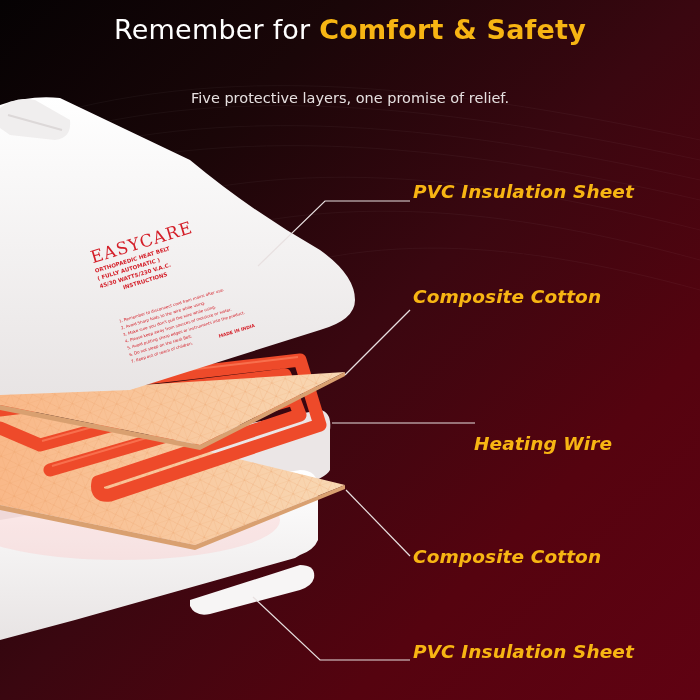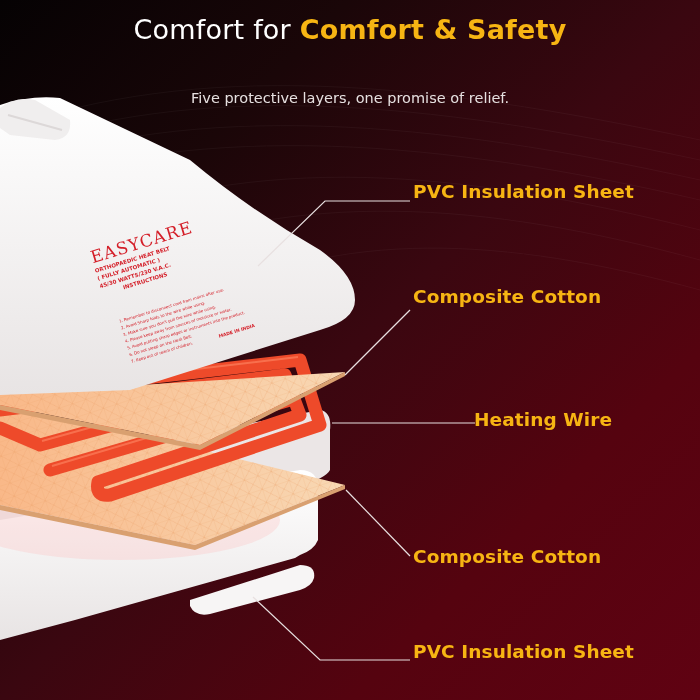--- a/index.html
+++ b/index.html
@@ -14,21 +14,21 @@
     position: absolute; top: 14px; left: 0; width: 700px; text-align: center;
     font-size: 27px; color: #ffffff; letter-spacing: 0.2px; white-space: nowrap;
   }
   .headline .accent { color: #f7b513; font-weight: bold; }
   .subline {
     position: absolute; top: 58px; left: 0; width: 700px; text-align: center;
     font-size: 14.5px; color: #e6e0e0; white-space: nowrap; margin-top: 32px;
   }
   .label {
     position: absolute; color: #f7b513; font-weight: bold; font-size: 18.5px;
-    white-space: nowrap; letter-spacing: 0.1px;
+    white-space: nowrap; letter-spacing: 0.1px; font-style: italic;
   }
   .product { position: absolute; left: 0; top: 0; width: 700px; height: 700px; }
   .leaders { position: absolute; left: 0; top: 0; width: 700px; height: 700px; pointer-events: none; }
   .brand {
     position: absolute; left: 88px; top: 248px; transform: rotate(-17deg);
     transform-origin: left top; color: #d41e28; font-family: "DejaVu Serif", serif;
   }
   .brand .name { font-size: 17px; letter-spacing: 1px; }
   .brand .line { font-family: "DejaVu Sans", sans-serif; font-size: 5.5px; font-weight: bold; line-height: 8px; }
   .instr {
@@ -50,21 +50,21 @@
       <path d="M0 130 C200 60 420 80 700 140"></path>
       <path d="M0 150 C200 80 420 100 700 160"></path>
       <path d="M0 170 C200 100 430 120 700 180"></path>
       <path d="M0 190 C210 120 440 140 700 200"></path>
       <path d="M60 230 C260 150 460 170 700 230"></path>
       <path d="M120 260 C300 190 480 200 700 260"></path>
       <path d="M200 300 C340 230 500 235 700 290"></path>
     </g>
   </svg>
 
-  <div class="headline"><span>Comfort for </span><span class="accent">Comfort &amp; Safety</span></div>
+  <div class="headline"><span>Remember for </span><span class="accent">Comfort &amp; Safety</span></div>
   <div class="subline">Five protective layers, one promise of relief.</div>
 
   <svg class="product" viewBox="0 0 700 700">
     <defs>
       <pattern id="grid" width="14" height="14" patternUnits="userSpaceOnUse" patternTransform="rotate(-18)">
         <path d="M0 0 L14 14 M14 0 L0 14 M0 0 H14 M0 0 V14" stroke="#e89a60" stroke-opacity="0.45" stroke-width="0.6" fill="none"></path>
       </pattern>
       <linearGradient id="cottonG" x1="0" y1="0" x2="1" y2="0">
         <stop offset="0" stop-color="#f9b888"></stop>
         <stop offset="1" stop-color="#f8d8b4"></stop>
@@ -132,17 +132,17 @@
       <path d="M258 266 L325 201 L410 201"></path>
       <path d="M345 375 L410 310"></path>
       <path d="M332 423 L475 423"></path>
       <path d="M346 490 L410 556"></path>
       <path d="M253 597 L320 660 L410 660"></path>
     </g>
   </svg>
 
   <div class="label" style="left:413px; top:181px;">PVC Insulation Sheet</div>
   <div class="label" style="left:413px; top:286px;">Composite Cotton</div>
-  <div class="label" style="left:474px; top:409px;">Heating Wire</div>
+  <div class="label" style="left:474px; top:433px;">Heating Wire</div>
   <div class="label" style="left:413px; top:546px;">Composite Cotton</div>
   <div class="label" style="left:413px; top:641px;">PVC Insulation Sheet</div>
 
 </div>
 
 </body></html>

